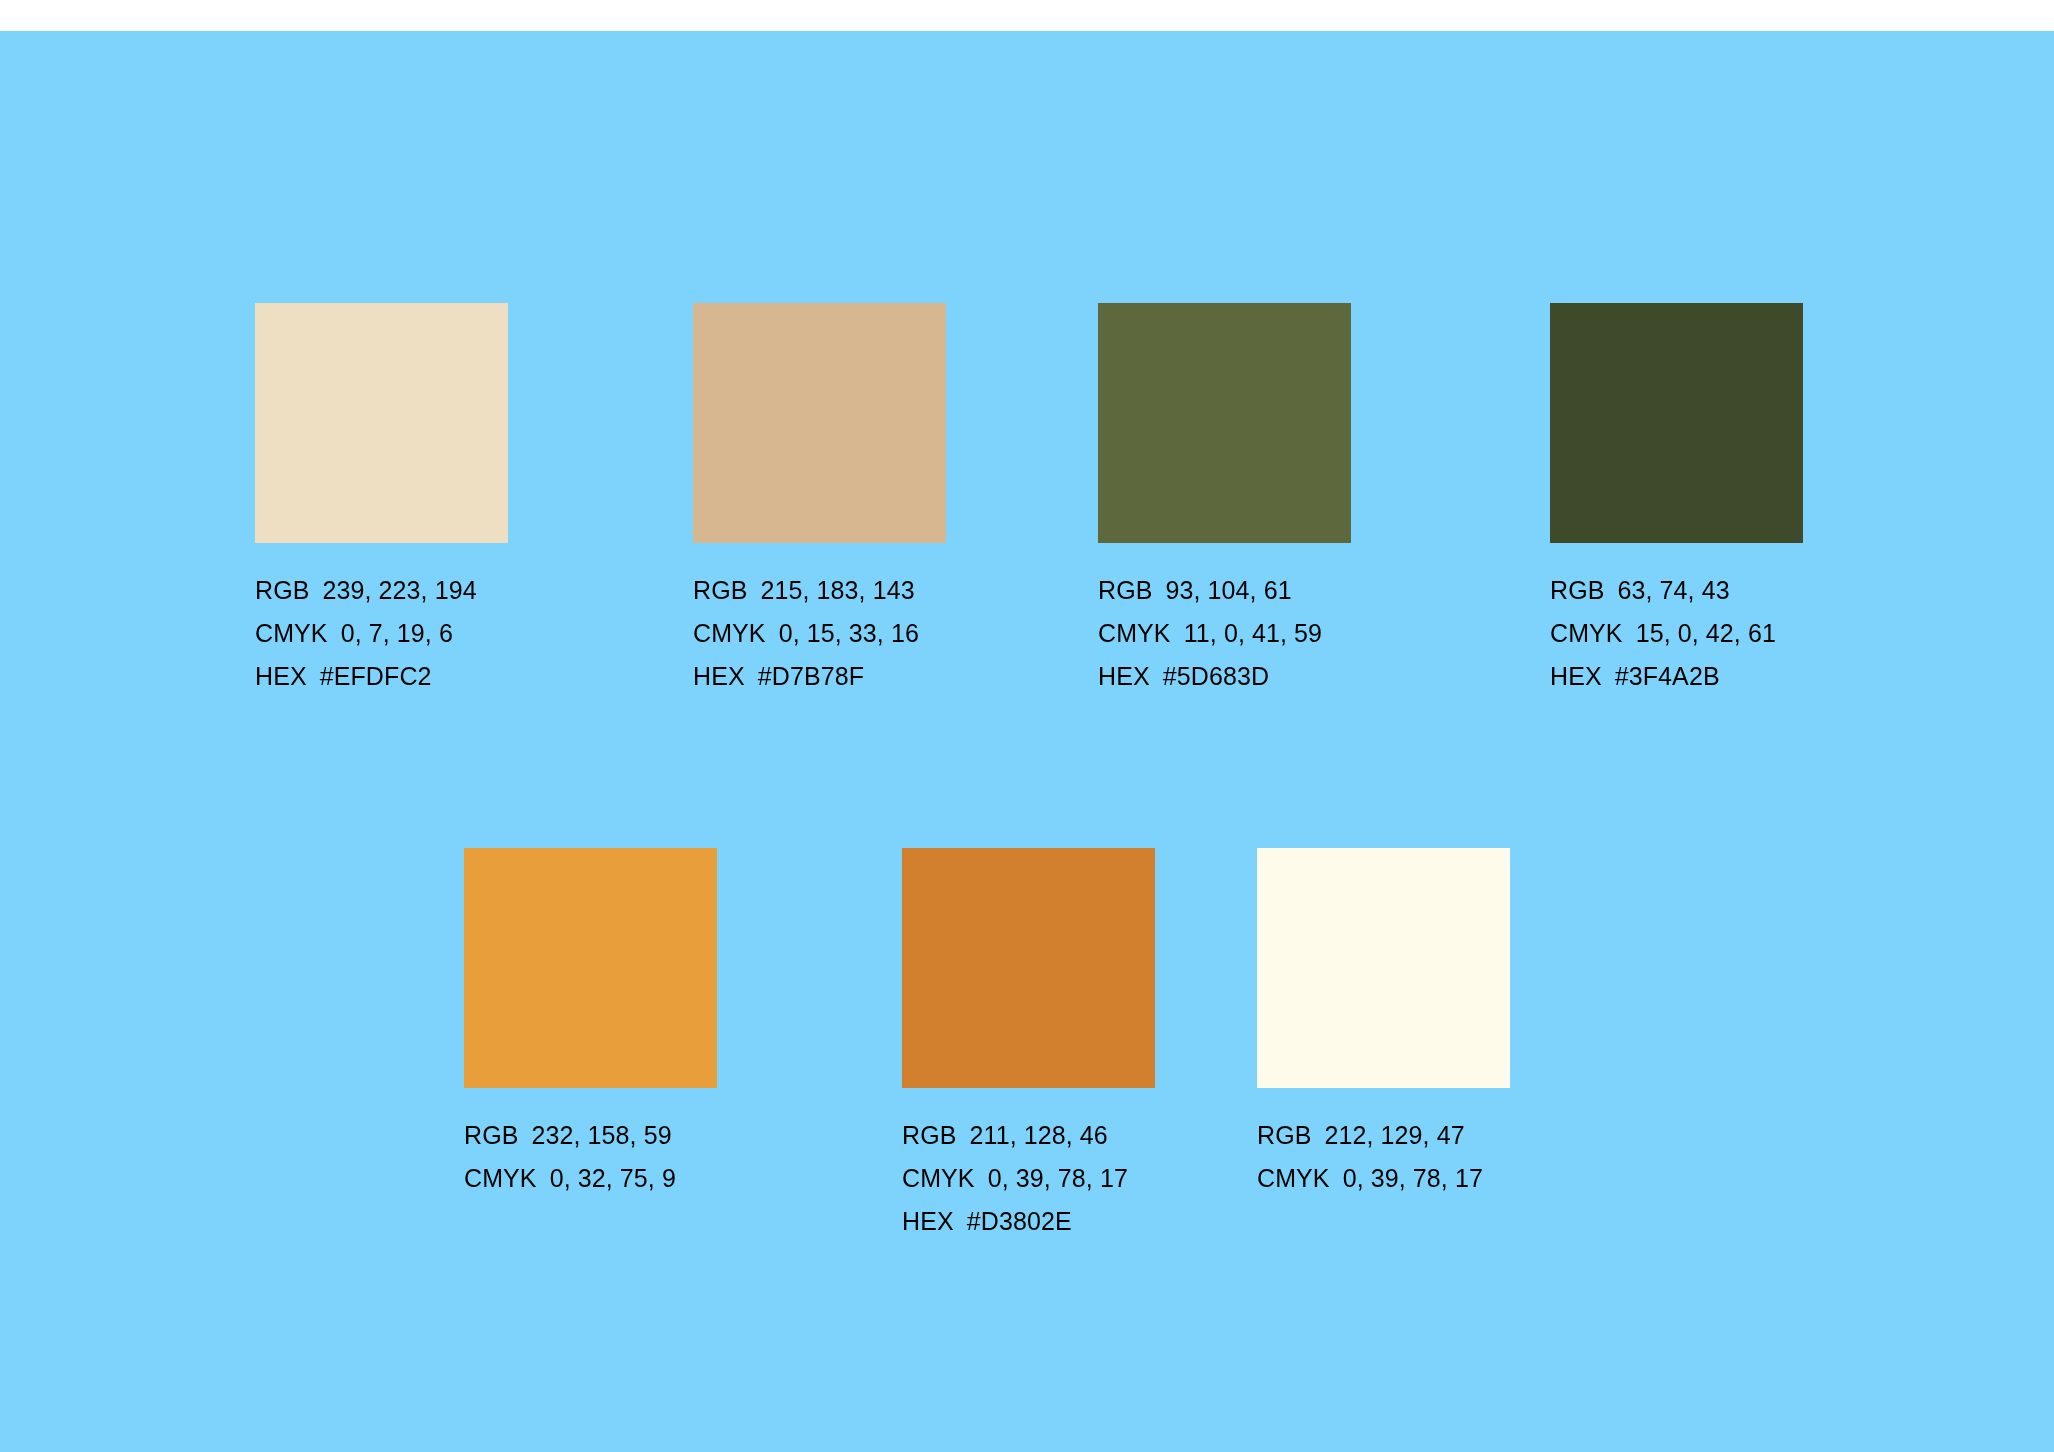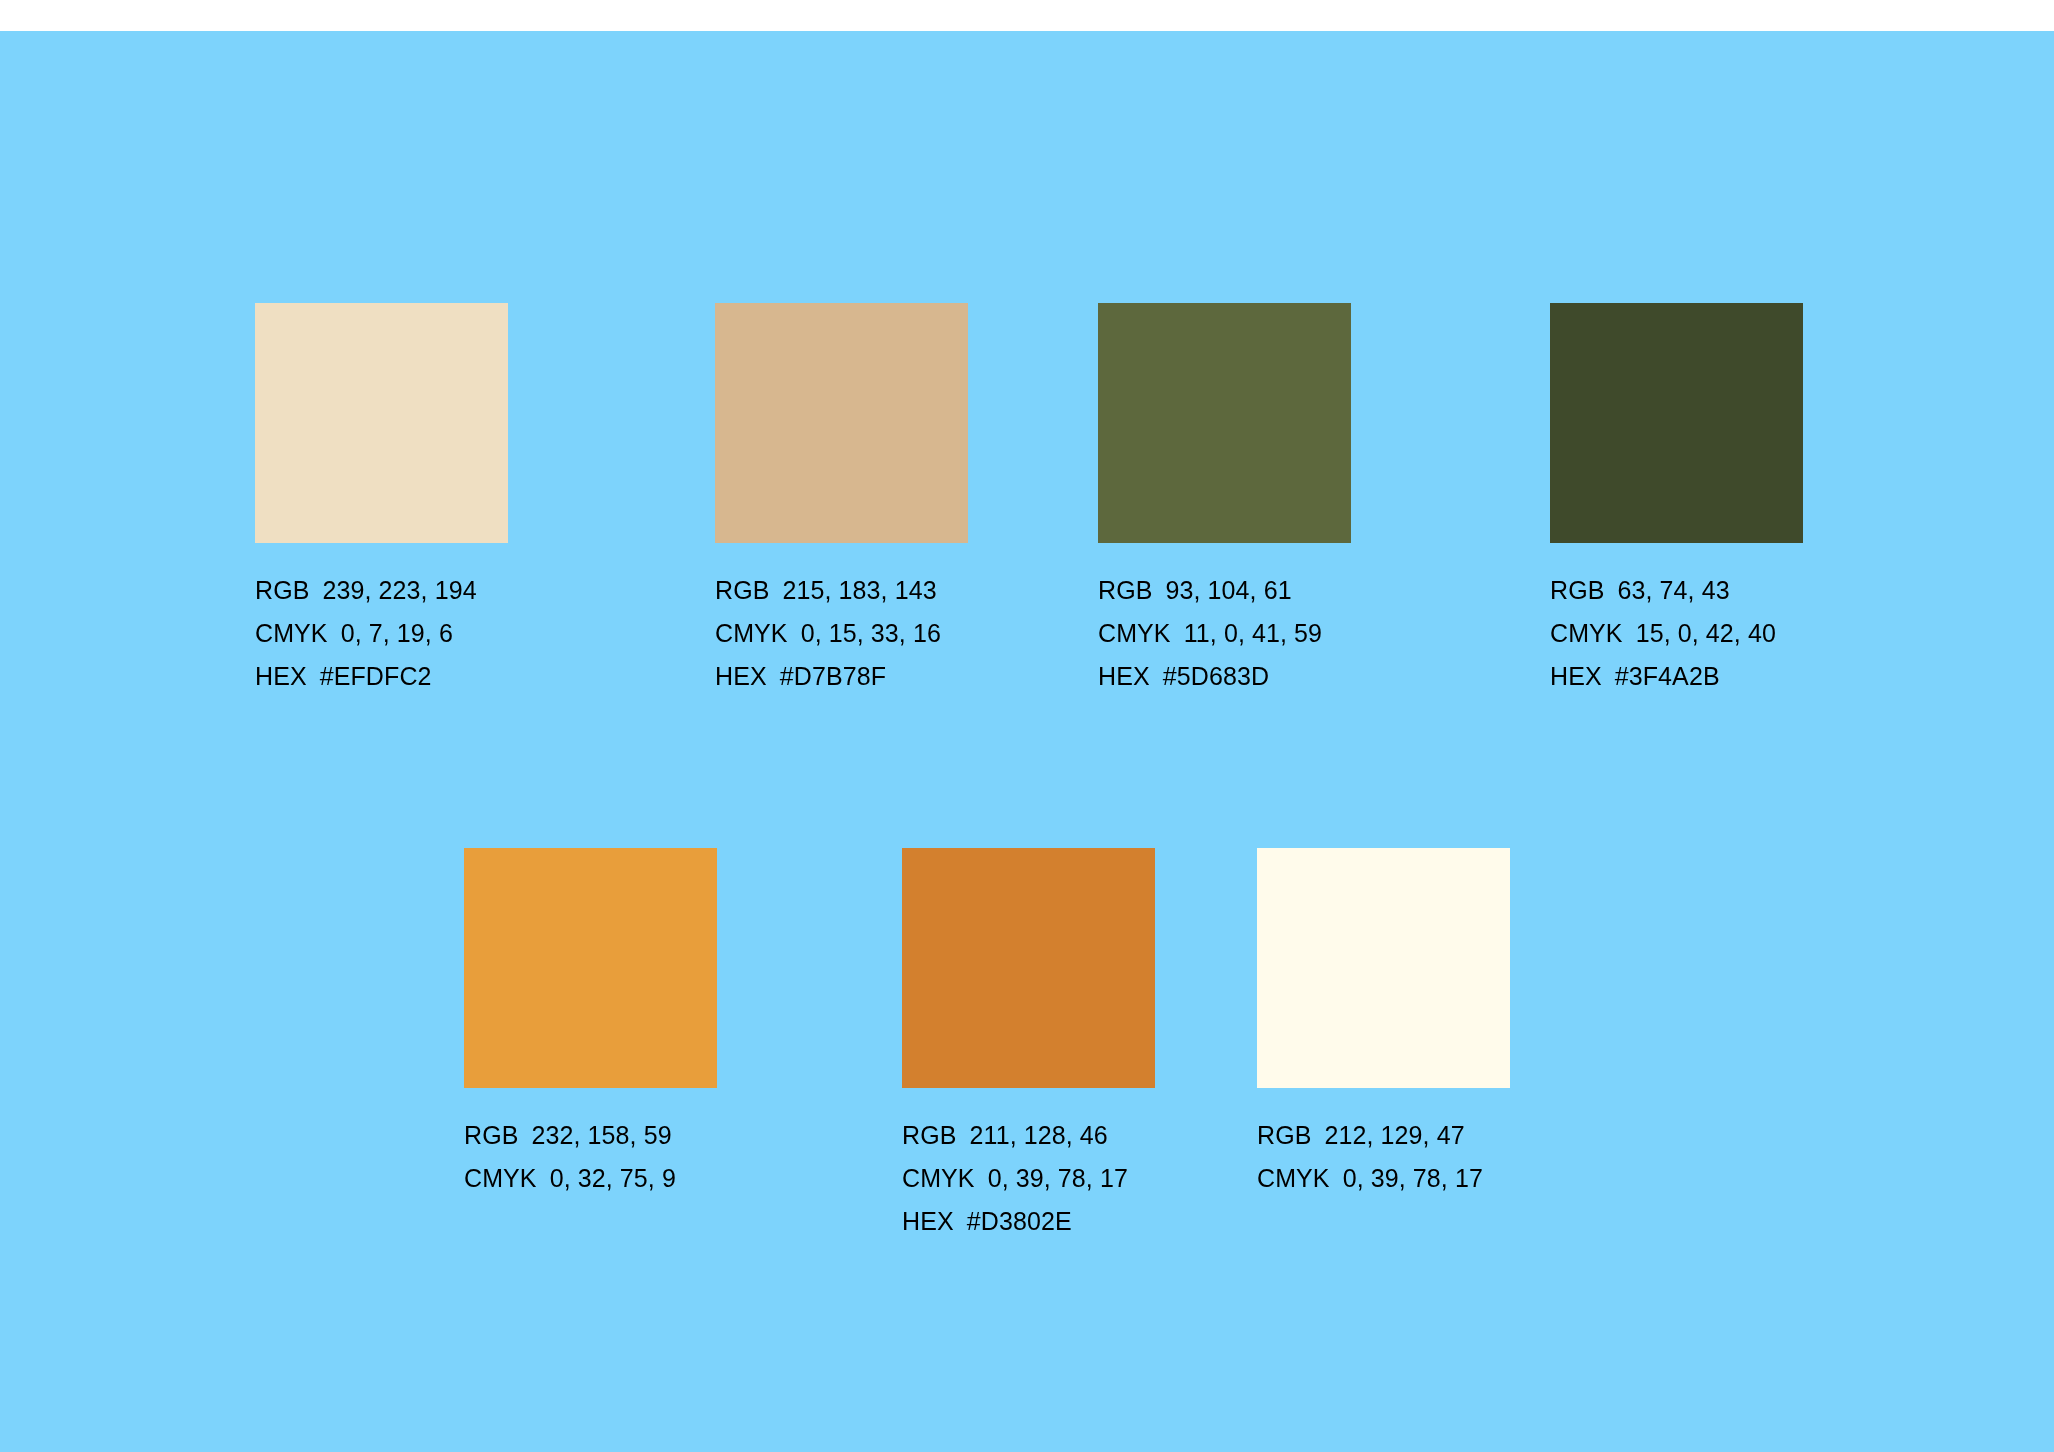--- a/index.html
+++ b/index.html
@@ -61,21 +61,21 @@
     color: #000000;
   }
   .info-value {
     display: inline-block;
     color: #000000;
     margin-left: 13px;
   }
 
   
   #swatch-card-1 { left: 255px; }
-  #swatch-card-2 { left: 715px; }
+  #swatch-card-2 { left: 693px; }
   #swatch-card-3 { left: 1098px; }
   #swatch-card-4 { left: 1550px; }
   
   #swatch-card-5 { left: 464px; }
   #swatch-card-6 { left: 902px; }
   #swatch-card-7 { left: 1257px; }
 </style>
 </head>
 <body style="background-color: rgb(255, 255, 255);">
 
@@ -107,21 +107,21 @@
         <span class="info-line"><span class="info-label">RGB</span><span class="info-value">93, 104, 61</span></span>
         <span class="info-line"><span class="info-label">CMYK</span><span class="info-value">11, 0, 41, 59</span></span>
         <span class="info-line"><span class="info-label">HEX</span><span class="info-value">#5D683D</span></span>
       </div>
     </div>
 
     <div class="swatch-card" id="swatch-card-4">
       <div class="swatch-chip" style="background-color: rgb(63, 74, 43);"></div>
       <div class="swatch-info">
         <span class="info-line"><span class="info-label">RGB</span><span class="info-value">63, 74, 43</span></span>
-        <span class="info-line"><span class="info-label">CMYK</span><span class="info-value">15, 0, 42, 40</span></span>
+        <span class="info-line"><span class="info-label">CMYK</span><span class="info-value">15, 0, 42, 61</span></span>
         <span class="info-line"><span class="info-label">HEX</span><span class="info-value">#3F4A2B</span></span>
       </div>
     </div>
 
   </div>
 
   <div class="swatch-row" id="swatch-row-2">
 
     <div class="swatch-card" id="swatch-card-5">
       <div class="swatch-chip" style="background-color: rgb(232, 158, 59);"></div>

